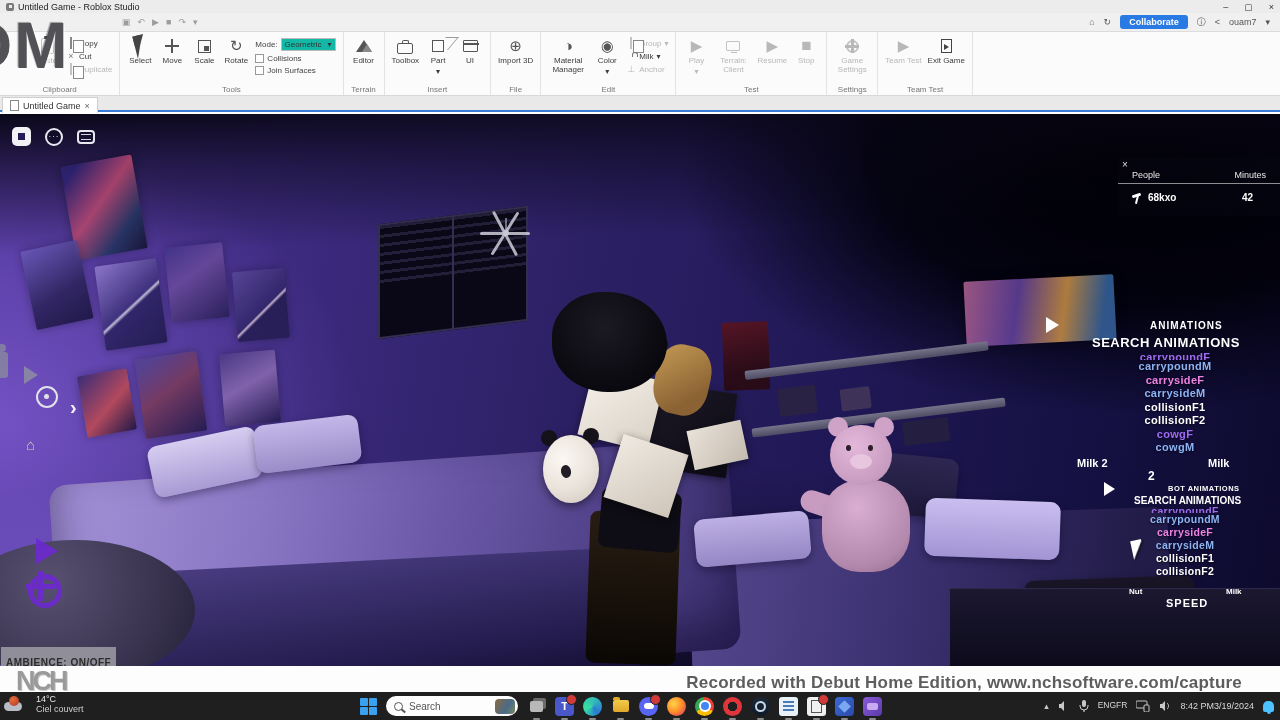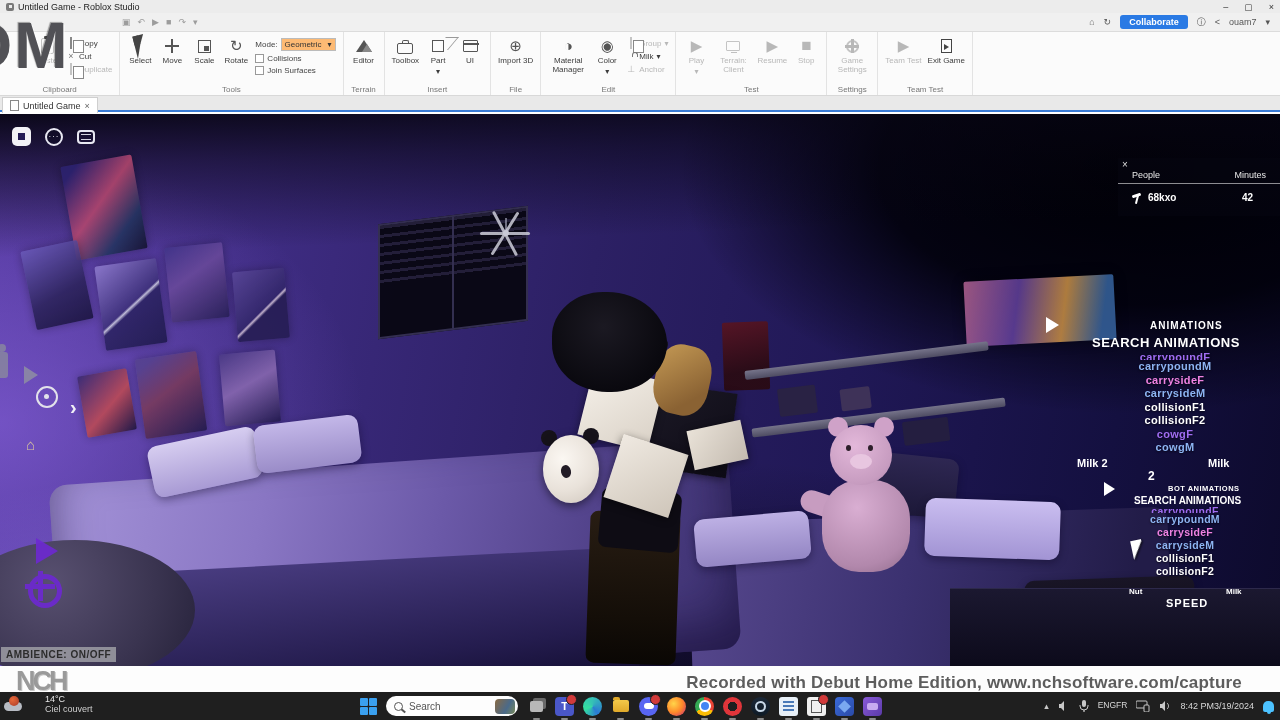--- a/index.html
+++ b/index.html
@@ -52,21 +52,21 @@
   .ic-monitor{width:14px;height:10px;border:1.5px solid #c0c0c0;border-radius:1px;}
   .ic-monitor::after{content:"";position:absolute;left:4px;bottom:-3px;width:6px;height:1.5px;background:#c0c0c0;}
   .ic-lock{width:8px;height:6px;background:#777;border-radius:1px;margin-top:4px;}
   .ic-lock::before{content:"";position:absolute;left:1px;top:-4px;width:4px;height:4px;border:1.5px solid #777;border-bottom:none;border-radius:3px 3px 0 0;}
   .css-gear{width:13px;height:13px;border:2.5px solid #b8b8b8;border-radius:50%;}
   .css-gear::before{content:"";position:absolute;left:3.5px;top:-3px;width:2.5px;height:14px;background:#b8b8b8;}
   .css-gear::after{content:"";position:absolute;left:-3px;top:3.5px;width:14px;height:2.5px;background:#b8b8b8;}
   .ic-door{width:11px;height:14px;border:1.5px solid #444;}
   .ic-door::after{content:"";position:absolute;left:2px;top:4px;width:0;height:0;border-top:3px solid transparent;border-bottom:3px solid transparent;border-left:5px solid #444;}
   .mode-row{display:flex;align-items:center;gap:3px;font-size:8px;color:#444;}
-  .mode-box{border:1px solid #bbb;background:#fdba74;font-size:8px;color:#333;padding:0 3px;height:11px;display:flex;align-items:center;gap:6px;text-align:right;}
+  .mode-box{border:1px solid #bbb;background:#14b8a6;font-size:8px;color:#333;padding:0 3px;height:11px;display:flex;align-items:center;gap:6px;text-align:right;}
   .cb-row{display:flex;align-items:center;gap:3px;font-size:8px;color:#444;margin-top:3px;}
   .cb{width:7px;height:7px;border:1px solid #999;background:#fff;}
   .tools-right{display:flex;flex-direction:column;padding-top:3px;}
   .watermark-dm{position:absolute;left:-34px;top:14px;font-size:64px;font-weight:bold;color:#515156;letter-spacing:2px;text-shadow:1.5px 1.5px 0 rgba(255,255,255,.55), -1px -1px 1px rgba(0,0,0,.35);z-index:40;line-height:1;}
   
   .doctab-row{position:absolute;left:0;top:96px;width:1280px;height:16px;background:#e9e9e9;border-bottom:2px solid #3a7bd5;box-sizing:border-box;}
   .doctab{position:absolute;left:2px;top:1px;height:15px;background:#fff;border:1px solid #cfcfcf;border-bottom:none;display:flex;align-items:center;gap:4px;padding:0 7px;font-size:9px;color:#333;}
   .page-ico{width:7px;height:9px;border:1px solid #888;background:#fff;}
   .tab-close{color:#666;font-size:9px;}
   
@@ -153,21 +153,21 @@
   .mini-person::before{content:"";position:absolute;left:2px;top:-8px;width:8px;height:8px;border-radius:50%;background:#8a8a9e;}
   .play-gray{position:absolute;left:24px;top:252px;width:0;height:0;border-left:14px solid #8e8ea2;border-top:9px solid transparent;border-bottom:9px solid transparent;opacity:.85;}
   .cam-ico{position:absolute;left:36px;top:272px;width:22px;height:22px;border:2.5px solid #e2e2ea;border-radius:50%;box-sizing:border-box;}
   .cam-ico::after{content:"";position:absolute;left:6px;top:6px;width:5px;height:5px;border-radius:50%;background:#e2e2ea;}
   .chev-r{position:absolute;left:70px;top:282px;color:#f0f0f6;font-size:20px;font-weight:bold;}
   .house-ico{position:absolute;left:26px;top:322px;color:#e6d49a;font-size:15px;opacity:.9;}
   .play-purple{position:absolute;left:36px;top:424px;width:0;height:0;border-left:22px solid #6d28d2;border-top:13px solid transparent;border-bottom:13px solid transparent;opacity:.9;}
   .gear-purple{position:absolute;left:28px;top:460px;width:24px;height:24px;border:5px solid #6d28d2;border-radius:50%;opacity:.9;}
   .gear-purple::before{content:"";position:absolute;left:4.5px;top:-8px;width:5px;height:30px;background:#6d28d2;}
   .gear-purple::after{content:"";position:absolute;left:-8px;top:4.5px;width:30px;height:5px;background:#6d28d2;}
-  .ambience{position:absolute;left:1px;top:533px;background:rgba(158,158,164,.85);color:#2c2c2c;font-size:10px;font-weight:bold;padding:2px 5px;letter-spacing:.5px;}
+  .ambience{position:absolute;left:1px;top:533px;background:rgba(158,158,164,.85);color:#2c2c2c;font-size:10px;font-weight:bold;padding:10px 5px;letter-spacing:.5px;}
   
   .people{position:absolute;left:1118px;top:44px;width:162px;height:58px;background:rgba(8,8,18,.42);color:#fff;}
   .pp-close{position:absolute;left:4px;top:1px;font-size:10px;color:#ddd;}
   .pp-head{position:absolute;left:0;top:12px;width:100%;display:flex;justify-content:space-between;padding:0 14px 0 14px;box-sizing:border-box;font-size:9px;color:#e8e8e8;border-bottom:1px solid rgba(255,255,255,.55);padding-bottom:3px;}
   .pp-row{position:absolute;left:14px;top:34px;display:flex;align-items:center;gap:6px;font-size:10px;font-weight:bold;}
   .hammer{width:10px;height:10px;position:relative;}
   .hammer::before{content:"";position:absolute;left:0;top:1px;width:9px;height:3px;background:#fff;border-radius:1px;transform:rotate(-18deg);}
   .hammer::after{content:"";position:absolute;left:4px;top:2px;width:2px;height:9px;background:#fff;transform:rotate(14deg);}
   .pp-min{position:absolute;left:124px;top:34px;font-size:10px;font-weight:bold;}
   
@@ -176,21 +176,21 @@
   .anim-list{position:absolute;text-align:center;font-weight:bold;}
   .anim-list div{line-height:13.5px;font-size:11px;letter-spacing:.3px;text-shadow:0 1px 2px rgba(0,0,0,.6);}
   .al2 div{line-height:13px;font-size:10.5px;}
   .clip-top{display:block;height:9px;overflow:hidden;line-height:13.5px;}
   .cursor-arrow{position:absolute;left:1132px;top:426px;width:0;height:0;border-left:11px solid #fff;border-bottom:17px solid transparent;border-top:2px solid #fff;transform:rotate(-12deg);filter:drop-shadow(1px 1px 1px rgba(0,0,0,.8));}
   
   .white-strip{position:absolute;left:0;top:666px;width:1280px;height:26px;background:#fdfdfd;z-index:1;}
   .nch{position:absolute;left:16px;top:0px;font-size:27px;font-weight:bold;color:#9a9a9a;letter-spacing:-3px;transform:scaleY(1.05);text-shadow:1px 1px 0 #c8c8c8;}
   .rec-text{position:absolute;right:38px;top:7px;font-size:17px;font-weight:bold;color:#5d5d5d;letter-spacing:.2px;}
   .taskbar{position:absolute;left:0;top:692px;width:1280px;height:28px;background:#1f1f1f;z-index:2;display:flex;align-items:center;}
-  .weather{position:absolute;left:4px;top:2px;display:flex;gap:21px;align-items:center;}
+  .weather{position:absolute;left:4px;top:2px;display:flex;gap:12px;align-items:center;}
   .w-ico{width:20px;height:16px;position:relative;}
   .w-ico::before{content:"";position:absolute;left:0;bottom:1px;width:18px;height:9px;border-radius:6px;background:#b8bcc4;}
   .w-ico::after{content:"";position:absolute;left:5px;top:0;width:10px;height:10px;border-radius:50%;background:radial-gradient(circle at 35% 35%,#e86a3a,#a83a2a);}
   .w-txt{display:flex;flex-direction:column;line-height:1.15;}
   .w-temp{font-size:9px;color:#e8e8e8;}
   .w-cond{font-size:9px;color:#cfcfcf;}
   .tb-center{position:absolute;left:360px;top:0;height:28px;display:flex;align-items:center;gap:9px;}
   .start{width:17px;height:17px;display:grid;grid-template-columns:8px 8px;grid-template-rows:8px 8px;gap:1px;}
   .start span{background:#3aa0f0;border-radius:1px;}
   .search-pill{width:132px;height:20px;background:#fdfdfd;border-radius:11px;display:flex;align-items:center;padding:0 3px 0 8px;gap:6px;box-sizing:border-box;}

